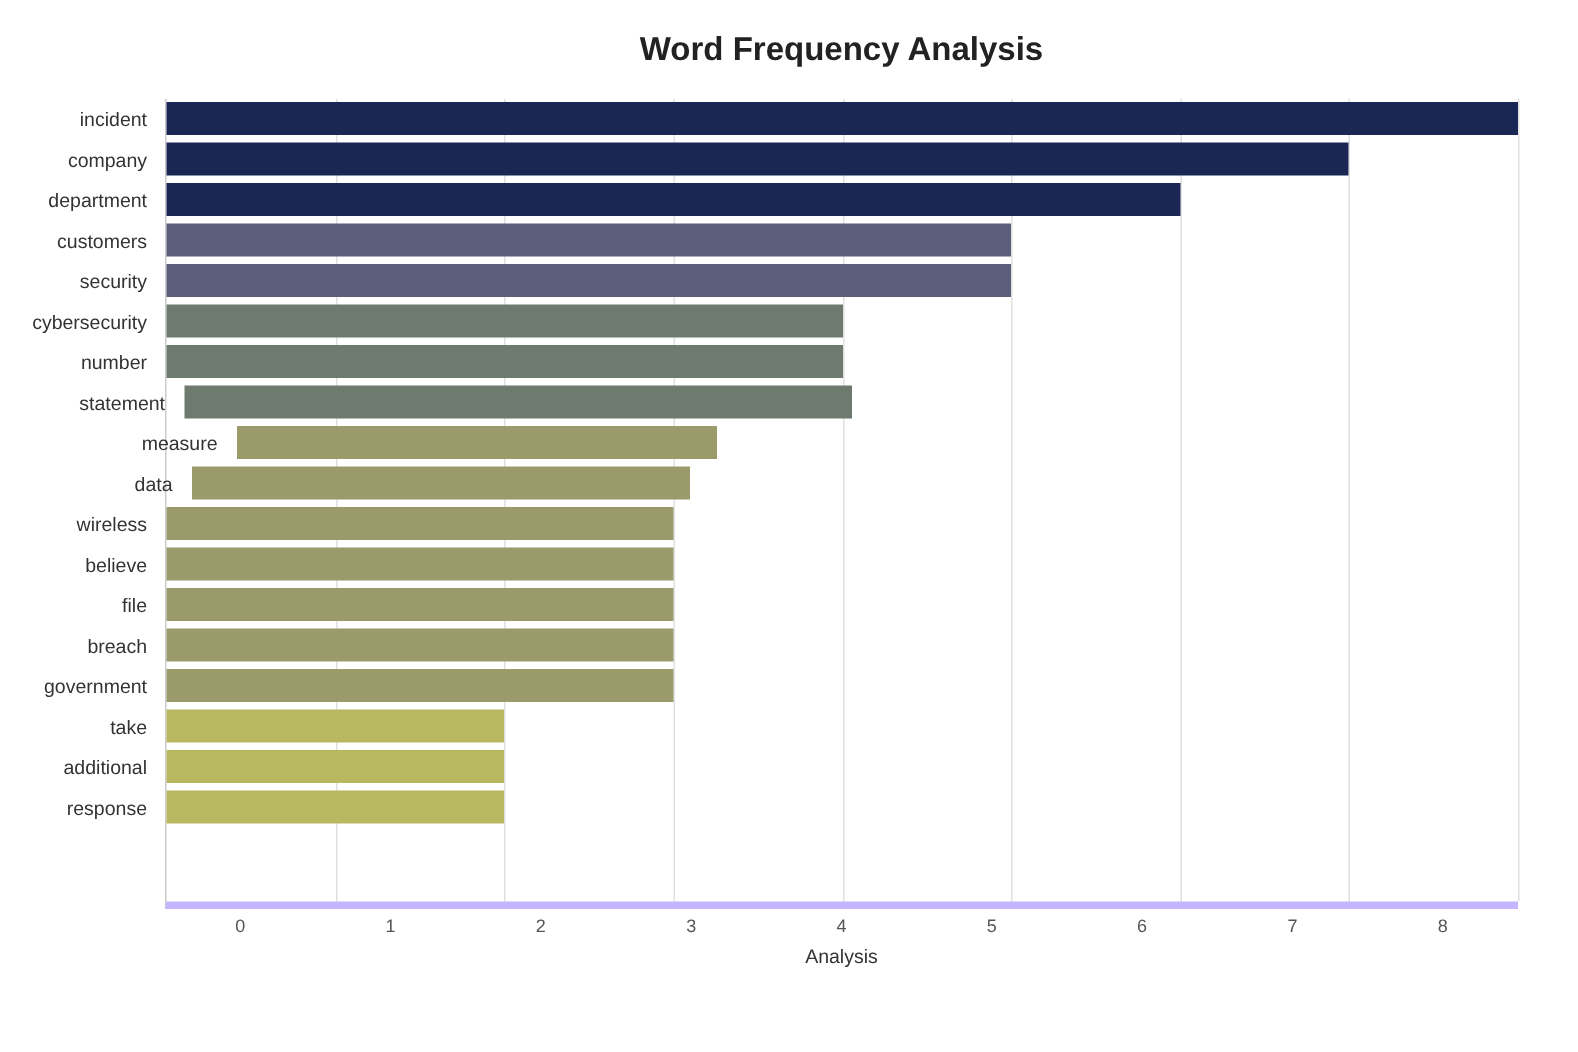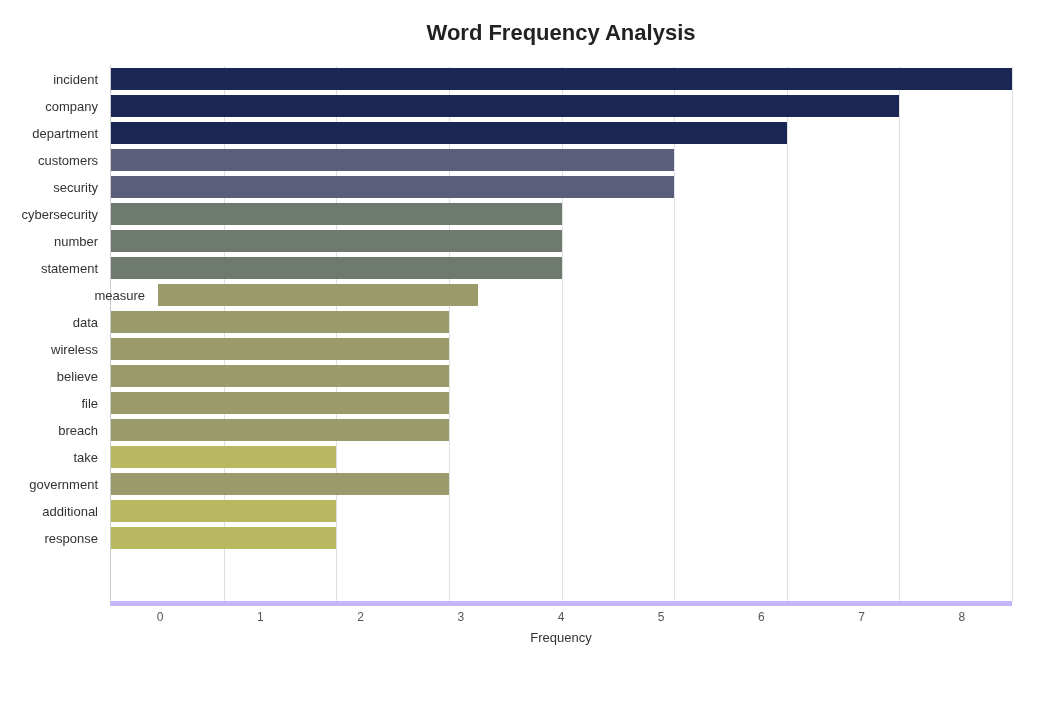--- a/index.html
+++ b/index.html
@@ -143,33 +143,33 @@
           <div class="bar-row-inner">
             <div class="bar" style="width: 50%; background-color: rgb(110, 122, 110);"></div>
           </div>
         </div>
         <div class="bar-row" style="position: relative;">
           <span class="bar-label">number</span>
           <div class="bar-row-inner">
             <div class="bar" style="width: 50%; background-color: rgb(110, 122, 110);"></div>
           </div>
         </div>
-        <div class="bar-row" style="position: relative;">
+        <div class="bar-row" style="position: relative; margin-left: 12px;">
           <span class="bar-label">statement</span>
           <div class="bar-row-inner">
             <div class="bar" style="width: 50%; background-color: rgb(110, 122, 110);"></div>
           </div>
         </div>
         <div class="bar-row" style="position: relative; margin-left: 47px;">
           <span class="bar-label">measure</span>
           <div class="bar-row-inner">
             <div class="bar" style="width: 37.5%; background-color: rgb(154, 154, 106);"></div>
           </div>
         </div>
-        <div class="bar-row" style="position: relative;">
+        <div class="bar-row" style="position: relative; margin-left: 17px;">
           <span class="bar-label">data</span>
           <div class="bar-row-inner">
             <div class="bar" style="width: 37.5%; background-color: rgb(154, 154, 106);"></div>
           </div>
         </div>
         <div class="bar-row" style="position: relative;">
           <span class="bar-label">wireless</span>
           <div class="bar-row-inner">
             <div class="bar" style="width: 37.5%; background-color: rgb(154, 154, 106);"></div>
           </div>
@@ -186,29 +186,29 @@
             <div class="bar" style="width: 37.5%; background-color: rgb(154, 154, 106);"></div>
           </div>
         </div>
         <div class="bar-row" style="position: relative;">
           <span class="bar-label">breach</span>
           <div class="bar-row-inner">
             <div class="bar" style="width: 37.5%; background-color: rgb(154, 154, 106);"></div>
           </div>
         </div>
         <div class="bar-row" style="position: relative;">
+          <span class="bar-label">government</span>
+          <div class="bar-row-inner">
+            <div class="bar" style="width: 37.5%; background-color: rgb(154, 154, 106);"></div>
+          </div>
+        </div>
+        <div class="bar-row" style="position: relative;">
           <span class="bar-label">take</span>
           <div class="bar-row-inner">
             <div class="bar" style="width: 25%; background-color: rgb(184, 184, 96);"></div>
-          </div>
-        </div>
-        <div class="bar-row" style="position: relative;">
-          <span class="bar-label">government</span>
-          <div class="bar-row-inner">
-            <div class="bar" style="width: 37.5%; background-color: rgb(154, 154, 106);"></div>
           </div>
         </div>
         <div class="bar-row" style="position: relative;">
           <span class="bar-label">additional</span>
           <div class="bar-row-inner">
             <div class="bar" style="width: 25%; background-color: rgb(184, 184, 96);"></div>
           </div>
         </div>
         <div class="bar-row" style="position: relative; justify-content: center;">
           <span class="bar-label">response</span>
@@ -221,15 +221,15 @@
         <span class="x-tick">0</span>
         <span class="x-tick">1</span>
         <span class="x-tick">2</span>
         <span class="x-tick">3</span>
         <span class="x-tick">4</span>
         <span class="x-tick">5</span>
         <span class="x-tick">6</span>
         <span class="x-tick">7</span>
         <span class="x-tick">8</span>
       </div>
-    <div class="x-axis-label">Frequency</div>
+    <div class="x-axis-label">Analysis</div>
   </div>
 </div>
 
 </body></html>

